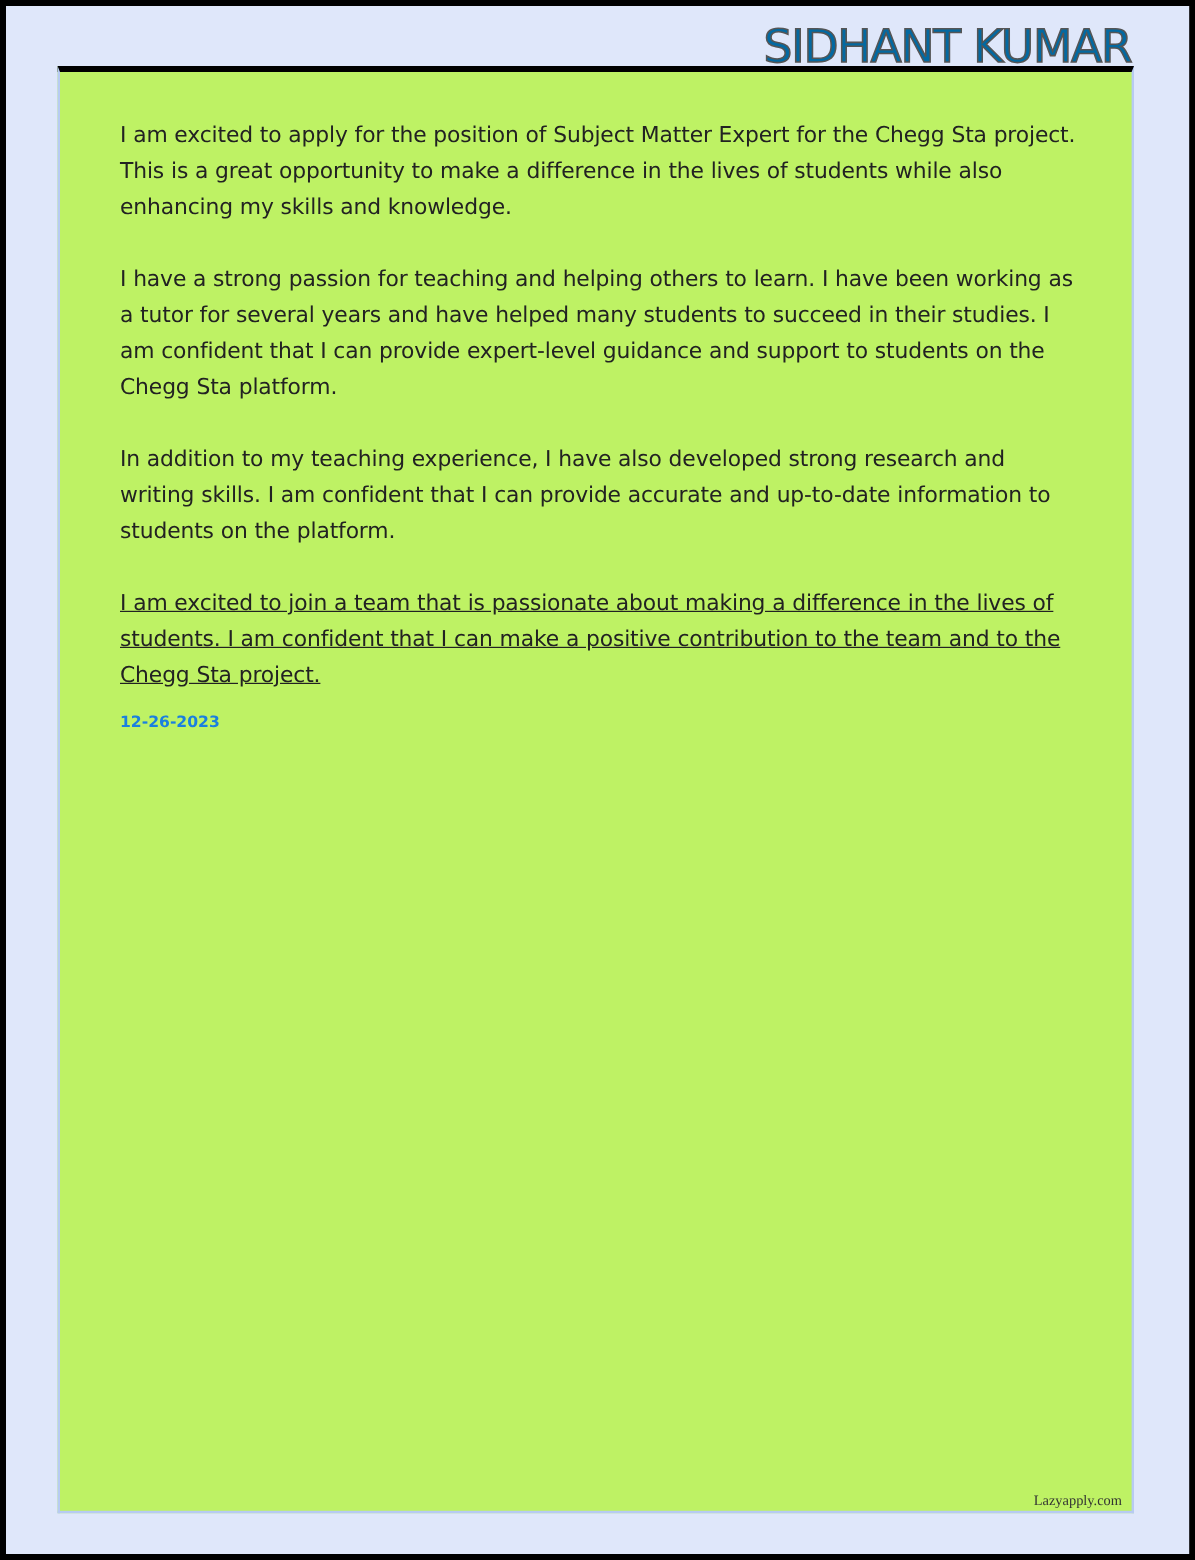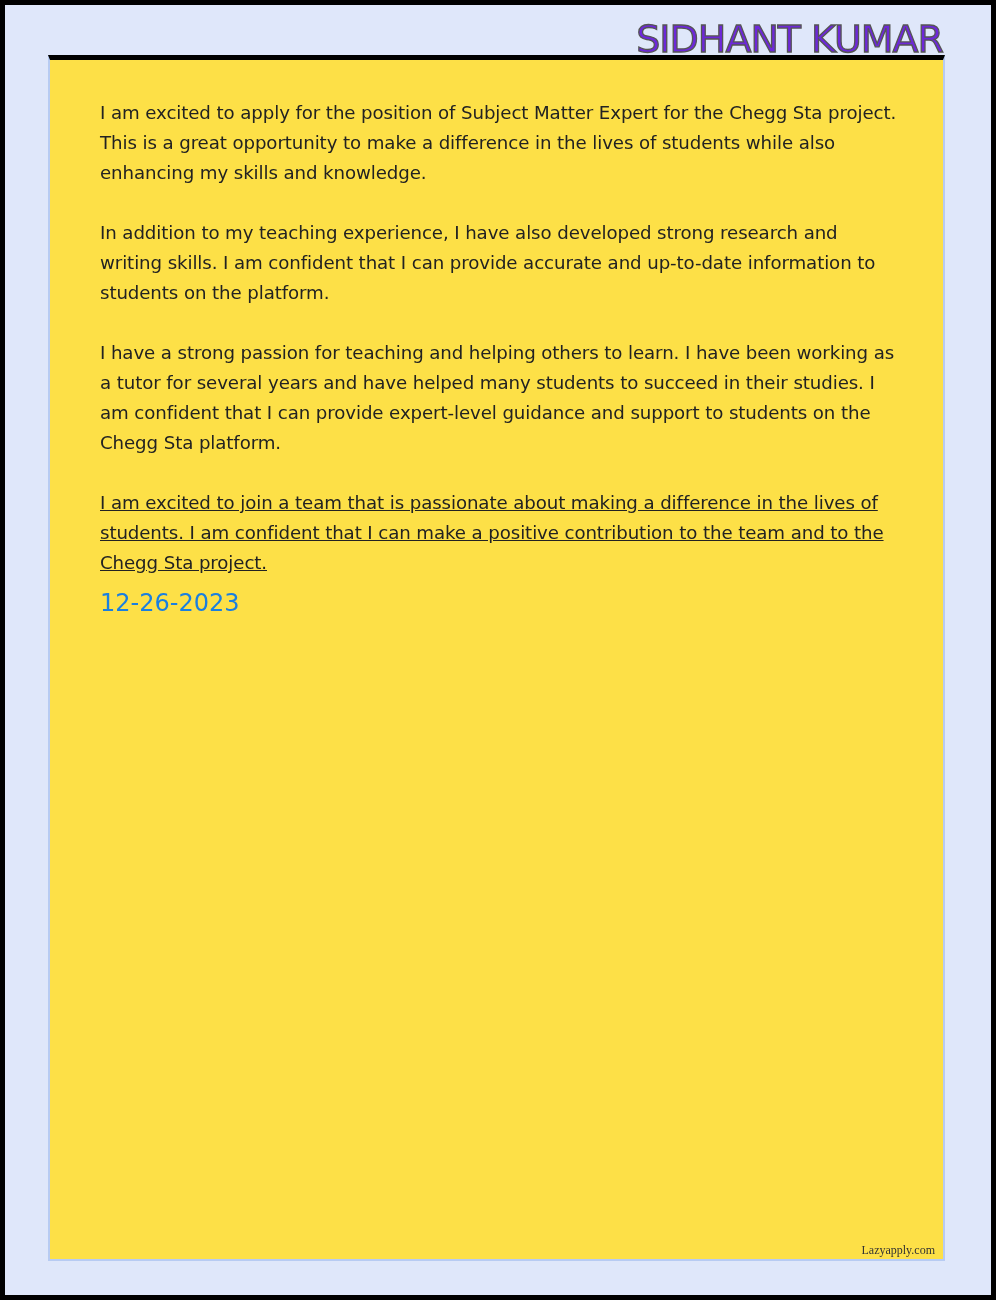--- a/index.html
+++ b/index.html
@@ -4,44 +4,44 @@
 <style>
   html, body { margin:0; padding:0; }
   body {
     width:996px; height:1300px; box-sizing:border-box;
     border:5px solid #000; background:#dfe7fa; position:relative; overflow:hidden;
     font-family:"DejaVu Sans", sans-serif;
   }
   .name {
     position:absolute; right:48px; top:12px;
     font-family:"DejaVu Sans", sans-serif; font-size:38px; letter-spacing:-1px;
-    color:#6d28d9; -webkit-text-stroke:1.3px #555; line-height:44px;
+    color:#0369a1; -webkit-text-stroke:1.3px #555; line-height:44px;
   }
   .page {
     position:absolute; left:43px; top:50px; width:897px; height:1206px;
-    background:#fde047; border-left:2px solid #b7cbf2; border-right:2px solid #b7cbf2;
+    background:#bef264; border-left:2px solid #b7cbf2; border-right:2px solid #b7cbf2;
     border-bottom:2px solid #b7cbf2; border-top:5px solid #000; box-sizing:border-box;
   }
   .content { position:absolute; left:50px; top:38px; width:800px; }
   .para {
     font-size:18.2px; line-height:30px; color:#222; margin:0 0 30px 0; letter-spacing:-0.1px;
   }
   .para.last { margin-bottom:10px;text-decoration:underline; }
-  .date { font-size:24px; line-height:30px; color:#1a7fe0; }
+  .date { font-size:13px; line-height:30px; color:#1a7fe0;font-weight:bold; }
   .footer {
     position:absolute; right:8px; bottom:1px; font-size:12px; color:#333;font-family:Liberation Serif, serif;
   }
 </style>
 </head>
 <body>
 
 <div class="name">SIDHANT KUMAR</div>
 
 <div class="page">
   <div class="content">
     <p class="para">I am excited to apply for the position of Subject Matter Expert for the Chegg Sta project. This is a great opportunity to make a difference in the lives of students while also enhancing my skills and knowledge.</p>
+    <p class="para">I have a strong passion for teaching and helping others to learn. I have been working as a tutor for several years and have helped many students to succeed in their studies. I am confident that I can provide expert-level guidance and support to students on the Chegg Sta platform.</p>
     <p class="para">In addition to my teaching experience, I have also developed strong research and writing skills. I am confident that I can provide accurate and up-to-date information to students on the platform.</p>
-    <p class="para">I have a strong passion for teaching and helping others to learn. I have been working as a tutor for several years and have helped many students to succeed in their studies. I am confident that I can provide expert-level guidance and support to students on the Chegg Sta platform.</p>
     <p class="para last">I am excited to join a team that is passionate about making a difference in the lives of students. I am confident that I can make a positive contribution to the team and to the Chegg Sta project.</p>
     <div class="date">12-26-2023</div>
   </div>
   <div class="footer">Lazyapply.com</div>
 </div>
 
 </body></html>

